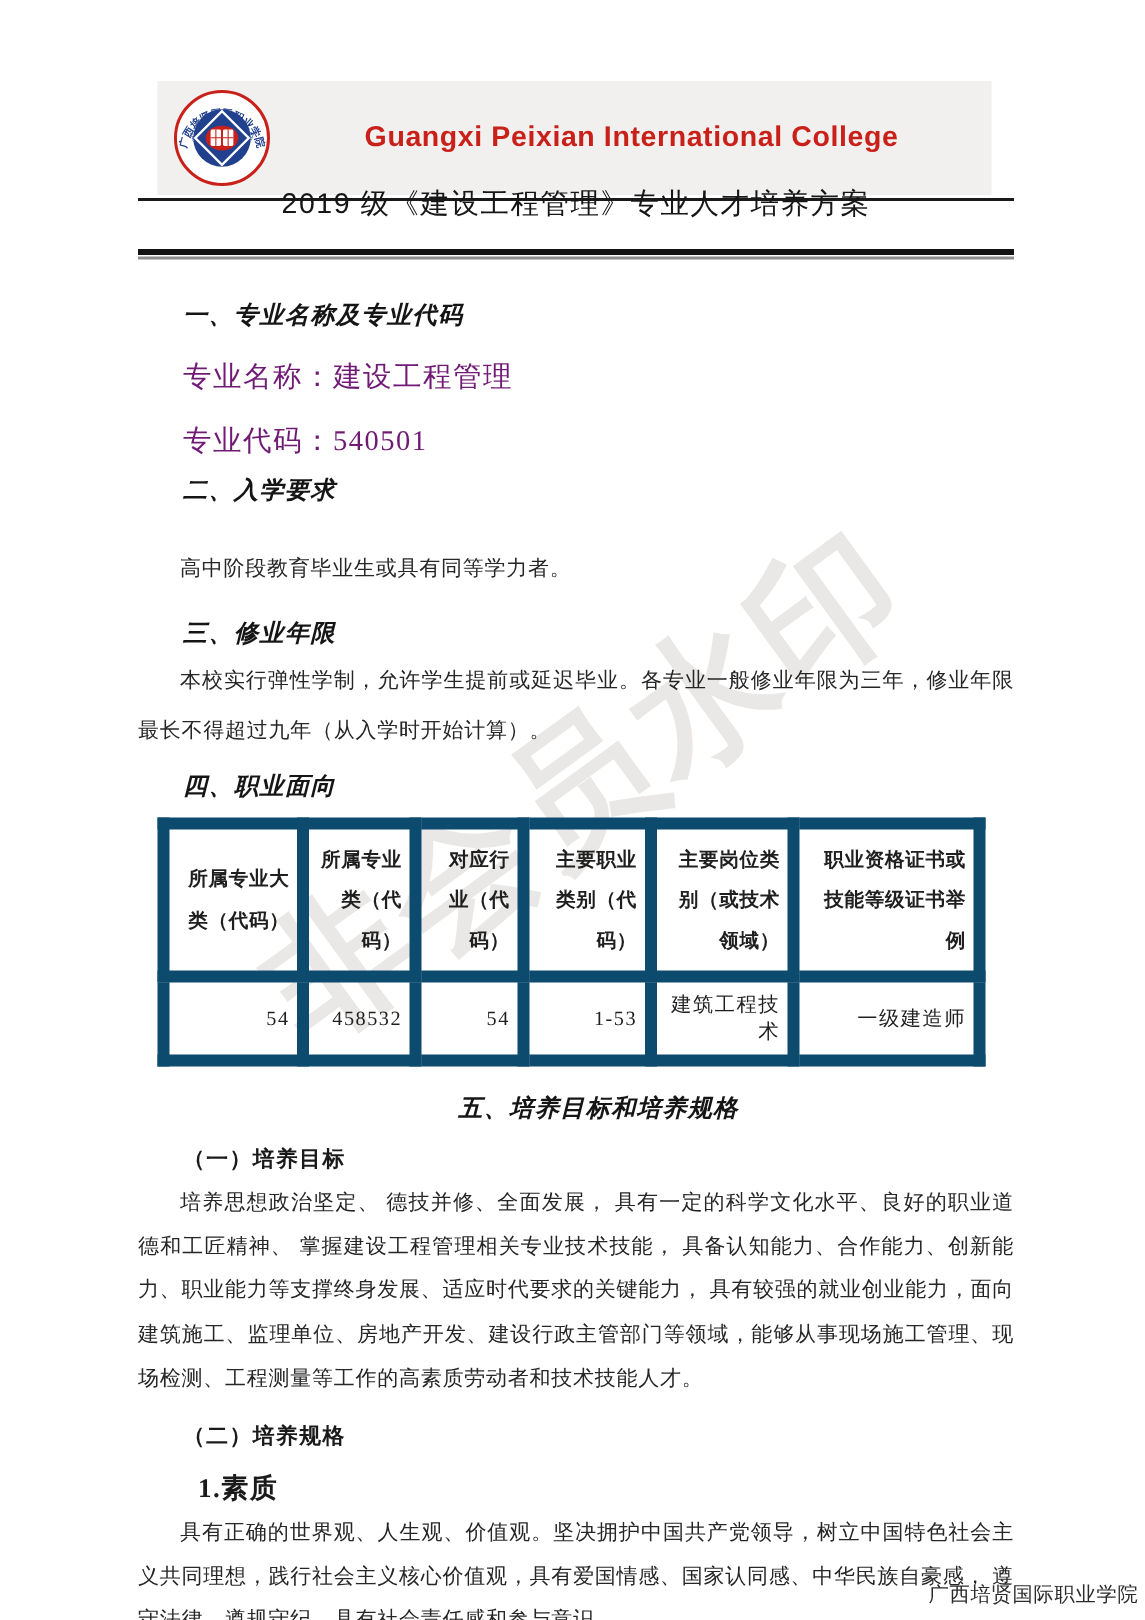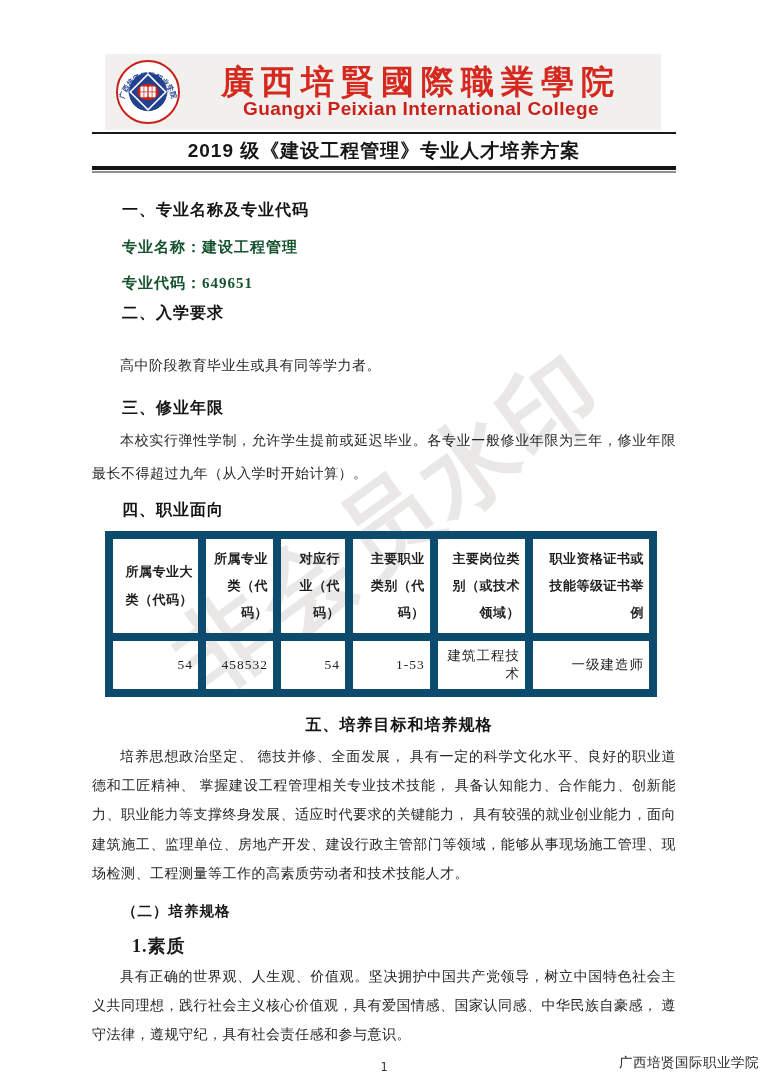--- a/index.html
+++ b/index.html
@@ -13,31 +13,31 @@
   
   .header-box{position:absolute;left:105px;top:54px;width:556px;height:76px;
         background:#f1f0ee;display:flex;align-items:center;z-index:2;}
   .logo{width:66px;height:66px;margin-left:10px;flex:0 0 auto;}
   .header-names{flex:1;text-align:center;line-height:1.05;}
   .college-cn{font-size:33px;font-weight:bold;color:#d5281e;letter-spacing:7px;
         font-family:"DejaVu Serif", serif;white-space:nowrap;}
   .college-en{font-size:19px;font-weight:bold;color:#c9201a;letter-spacing:0.4px;
         font-family:"Liberation Sans", sans-serif;white-space:nowrap;}
   .rule-thin{position:absolute;left:92px;top:132px;width:584px;height:2px;background:#1a1a1a;z-index:2;}
-  .doc-title{position:absolute;left:92px;top:138px;width:584px;text-align:center;
-        font-size:19px;font-weight:bold;color:#161616;z-index:2;
+  .doc-title{position:absolute;left:92px;top:123px;width:584px;text-align:center;
+        font-size:19px;font-weight:normal;color:#161616;z-index:2;
         font-family:"Liberation Sans", sans-serif;letter-spacing:1px;}
   .rule-double{position:absolute;left:92px;top:166px;width:584px;z-index:2;}
   .rule-double .black{height:4px;background:#141414;}
   .rule-double .gray{height:2px;background:#8f8f8f;margin-top:1px;}
   
   .content{position:absolute;left:92px;top:176px;width:584px;z-index:1;}
   .h-sec{font-family:"Liberation Sans", sans-serif;font-weight:bold;font-size:16px;
-        color:#151515;padding-left:30px;margin:24px 0 0 0;letter-spacing:1px;}
-  .kv{font-size:15px;color:#14532d;padding-left:30px;margin:17px 0 0 0;letter-spacing:1px;font-weight:bold;}
+        color:#151515;padding-left:30px;margin:24px 0 0 0;letter-spacing:1px;font-style:italic;}
+  .kv{font-size:19px;color:#701a75;padding-left:30px;margin:17px 0 0 0;letter-spacing:1px;}
   .para{font-size:14px;color:#262626;margin:12px 0 0 0;text-indent:2em;
         text-align:justify;line-height:2.3;letter-spacing:0.5px;}
   .para.tight{line-height:2.1;}
   .h-sub{font-size:14.5px;font-weight:bold;color:#1a1a1a;padding-left:30px;margin:13px 0 0 0;letter-spacing:1px;}
   .h-sub2{font-size:18px;font-weight:bold;color:#1a1a1a;padding-left:40px;margin:13px 0 0 0;letter-spacing:1px;}
   
   table.occ{border-collapse:collapse;width:552px;margin:10px 0 0 13px;table-layout:fixed;}
   table.occ th,table.occ td{border:8px solid #0c4a6e;text-align:right;vertical-align:middle;
         padding:6px 5px;}
   table.occ th{font-size:13px;font-weight:bold;line-height:2.1;height:64px;letter-spacing:0.5px;
@@ -72,37 +72,36 @@
       <g>
         <rect x="38.5" y="41.5" width="10.5" height="16.5" rx="1.5" fill="#ffffff"></rect>
         <rect x="51" y="41.5" width="10.5" height="16.5" rx="1.5" fill="#ffffff"></rect>
         <line x1="43.8" y1="41.5" x2="43.8" y2="58" stroke="#c9201a" stroke-width="1.1"></line>
         <line x1="56.2" y1="41.5" x2="56.2" y2="58" stroke="#c9201a" stroke-width="1.1"></line>
         <line x1="38.5" y1="49.8" x2="49" y2="49.8" stroke="#c9201a" stroke-width="1.1"></line>
         <line x1="51" y1="49.8" x2="61.5" y2="49.8" stroke="#c9201a" stroke-width="1.1"></line>
       </g>
     </svg>
     <div class="header-names">
-      <div class="college-cn">廣西培賢國際職業學院</div>
       <div class="college-en">Guangxi Peixian International College</div>
     </div>
   </div>
 
   <div class="rule-thin"></div>
   <div class="doc-title">2019 级《建设工程管理》专业人才培养方案</div>
   <div class="rule-double">
     <div class="black"></div>
       <div class="gray"></div>
   </div>
 
   <div class="content">
 
     <div class="h-sec">一、专业名称及专业代码</div>
     <div class="kv">专业名称：建设工程管理</div>
-    <div class="kv">专业代码：649651</div>
+    <div class="kv">专业代码：540501</div>
 
     <div class="h-sec" style="margin-top:10px;">二、入学要求</div>
     <div class="para tight" style="margin-top:27px;">高中阶段教育毕业生或具有同等学力者。</div>
 
     <div class="h-sec" style="margin-top:18px;">三、修业年限</div>
     <div class="para" style="margin-top:6px;">本校实行弹性学制，允许学生提前或延迟毕业。各专业一般修业年限为三年，修业年限最长不得超过九年（从入学时开始计算）。</div>
 
     <div class="h-sec" style="margin-top:10px;">四、职业面向</div>
     <table class="occ">
       <colgroup>
@@ -129,20 +128,21 @@
           <td>458532</td>
           <td>54</td>
           <td>1-53</td>
           <td>建筑工程技术</td>
           <td>一级建造师</td>
         </tr>
       </tbody>
     </table>
 
     <div class="h-sec" style="margin-top:18px;text-align:center;">五、培养目标和培养规格</div>
+    <div class="h-sub">（一）培养目标</div>
     <div class="para tight" style="margin-top:6px;">培养思想政治坚定、 德技并修、全面发展， 具有一定的科学文化水平、良好的职业道德和工匠精神、 掌握建设工程管理相关专业技术技能， 具备认知能力、合作能力、创新能力、职业能力等支撑终身发展、适应时代要求的关键能力， 具有较强的就业创业能力，面向建筑施工、监理单位、房地产开发、建设行政主管部门等领域，能够从事现场施工管理、现场检测、工程测量等工作的高素质劳动者和技术技能人才。</div>
     <div class="h-sub">（二）培养规格</div>
     <div class="h-sub2">1.素质</div>
     <div class="para tight" style="margin-top:4px;">具有正确的世界观、人生观、价值观。坚决拥护中国共产党领导，树立中国特色社会主义共同理想，践行社会主义核心价值观，具有爱国情感、国家认同感、中华民族自豪感， 遵守法律，遵规守纪，具有社会责任感和参与意识。</div>
 
     <div class="page-num">1</div>
   </div>
 
   <div class="footer">广西培贤国际职业学院</div>
 </div>

